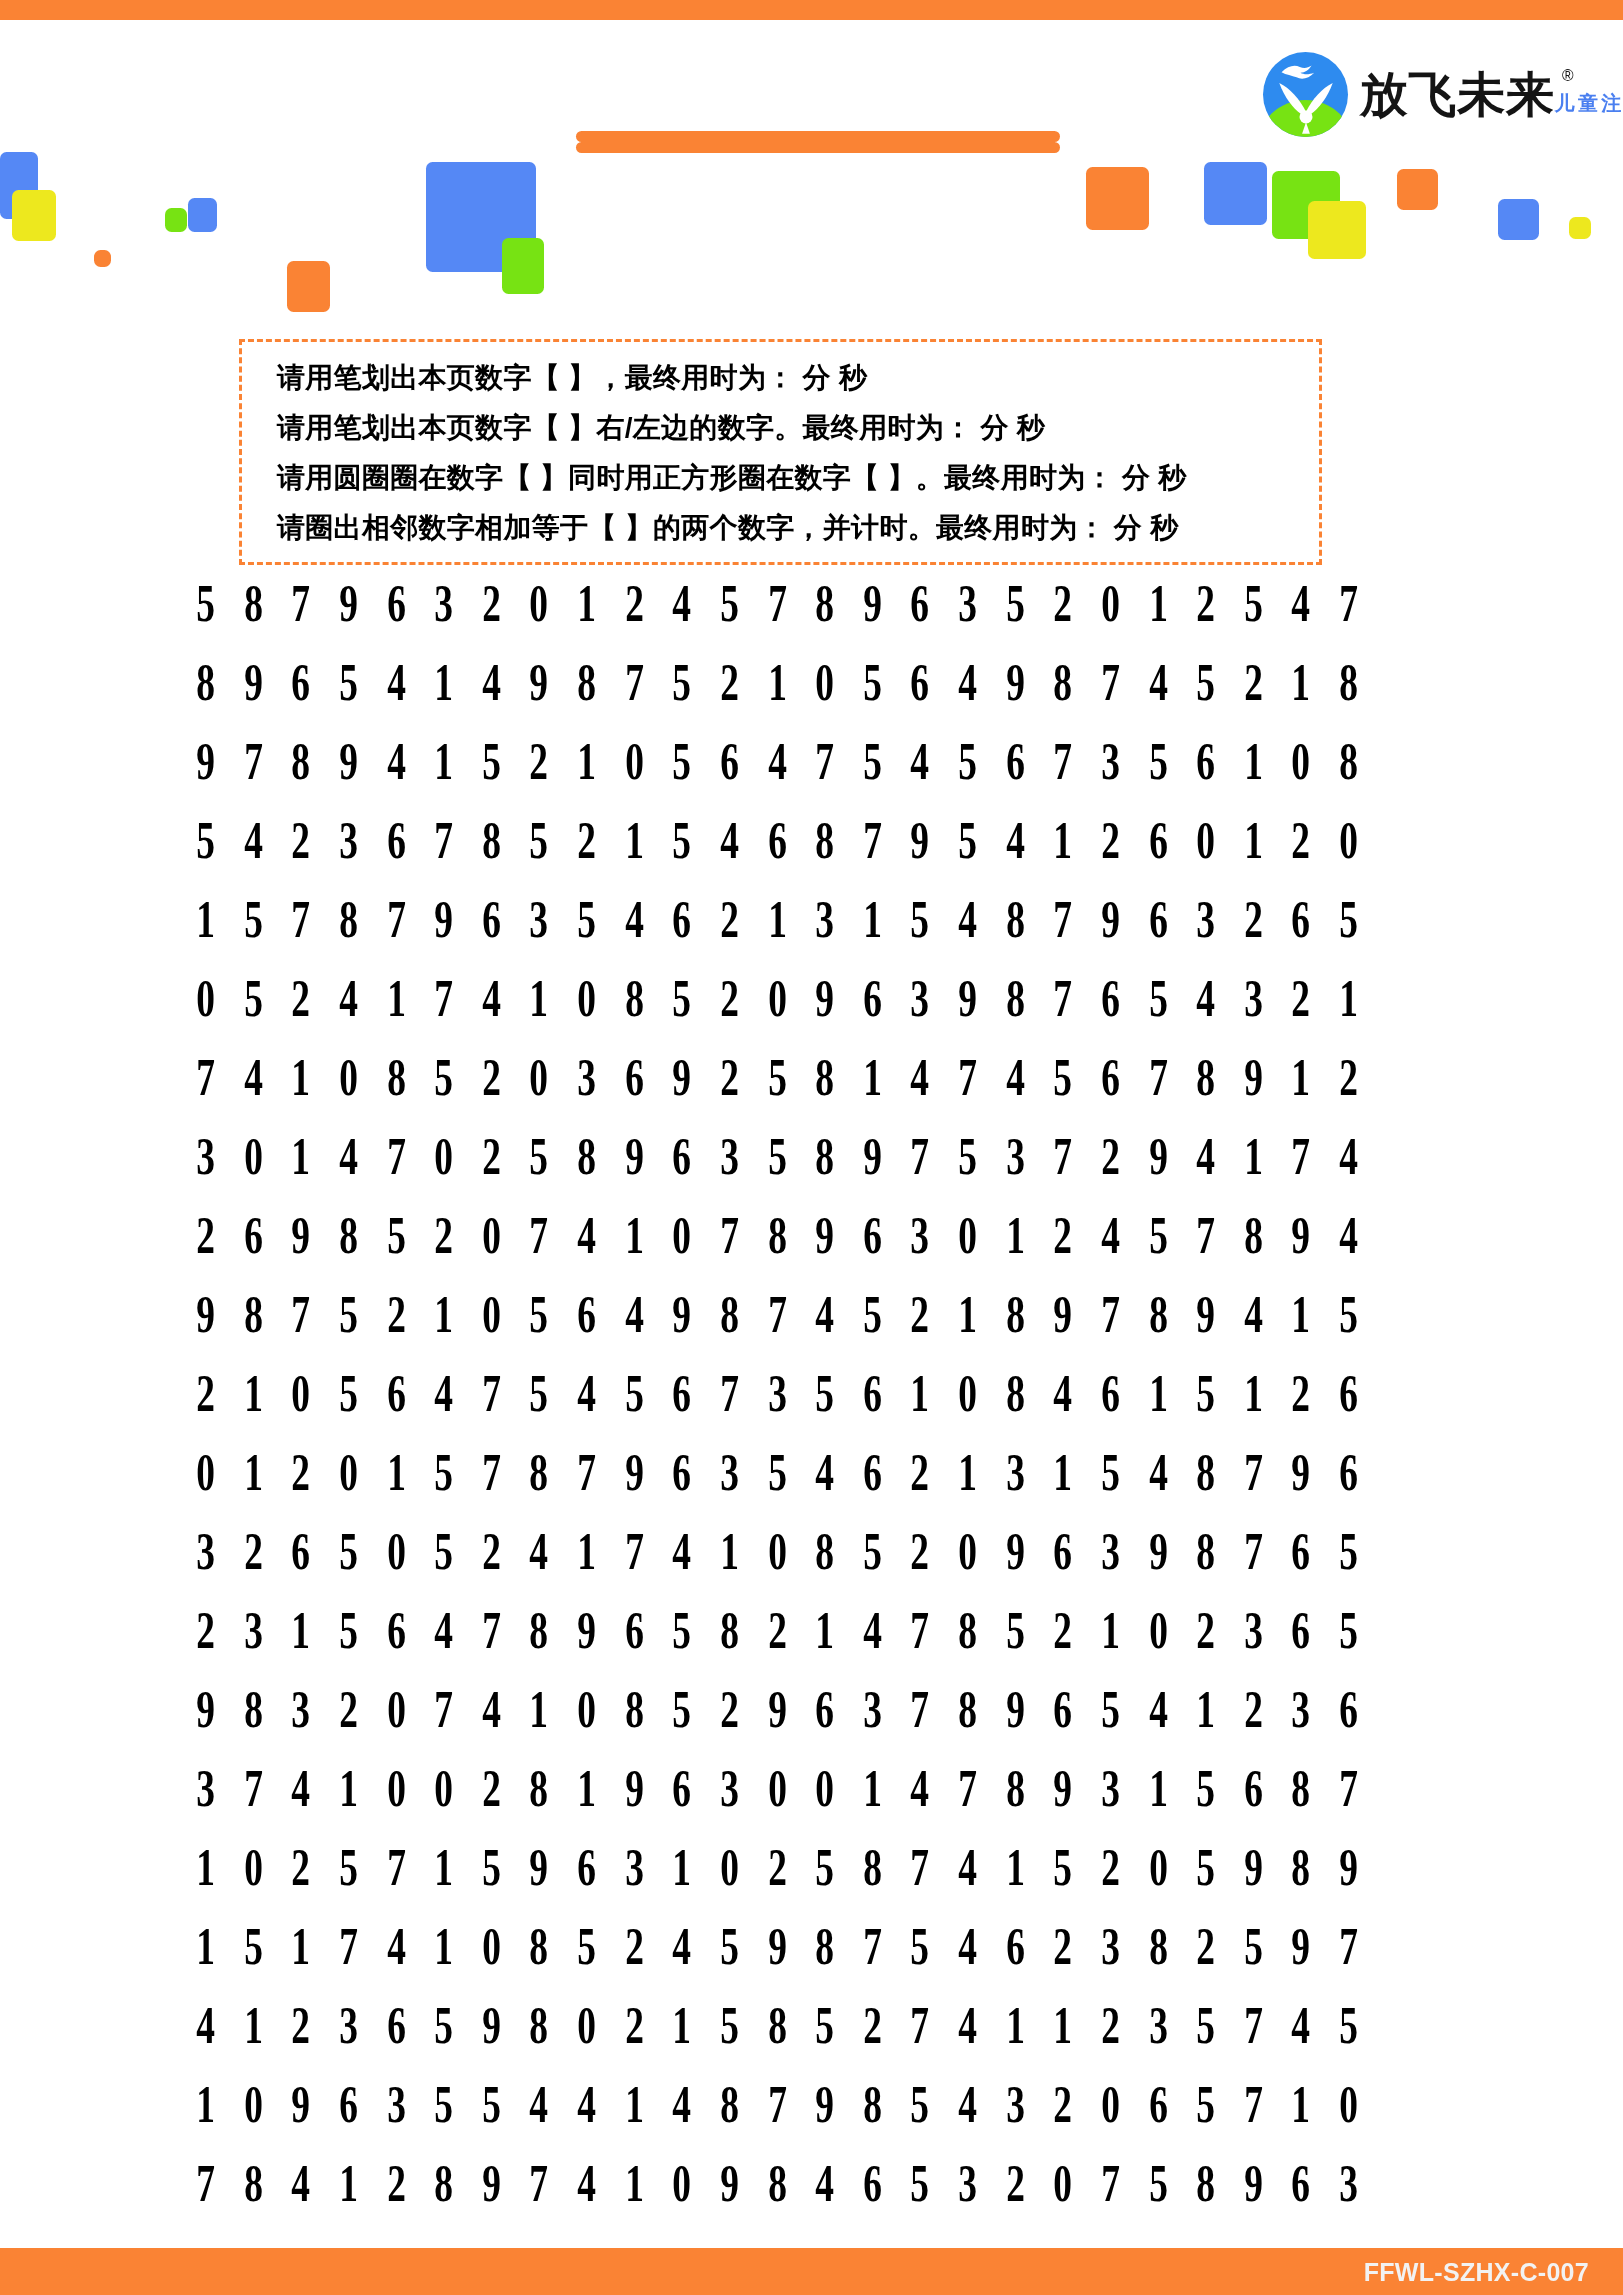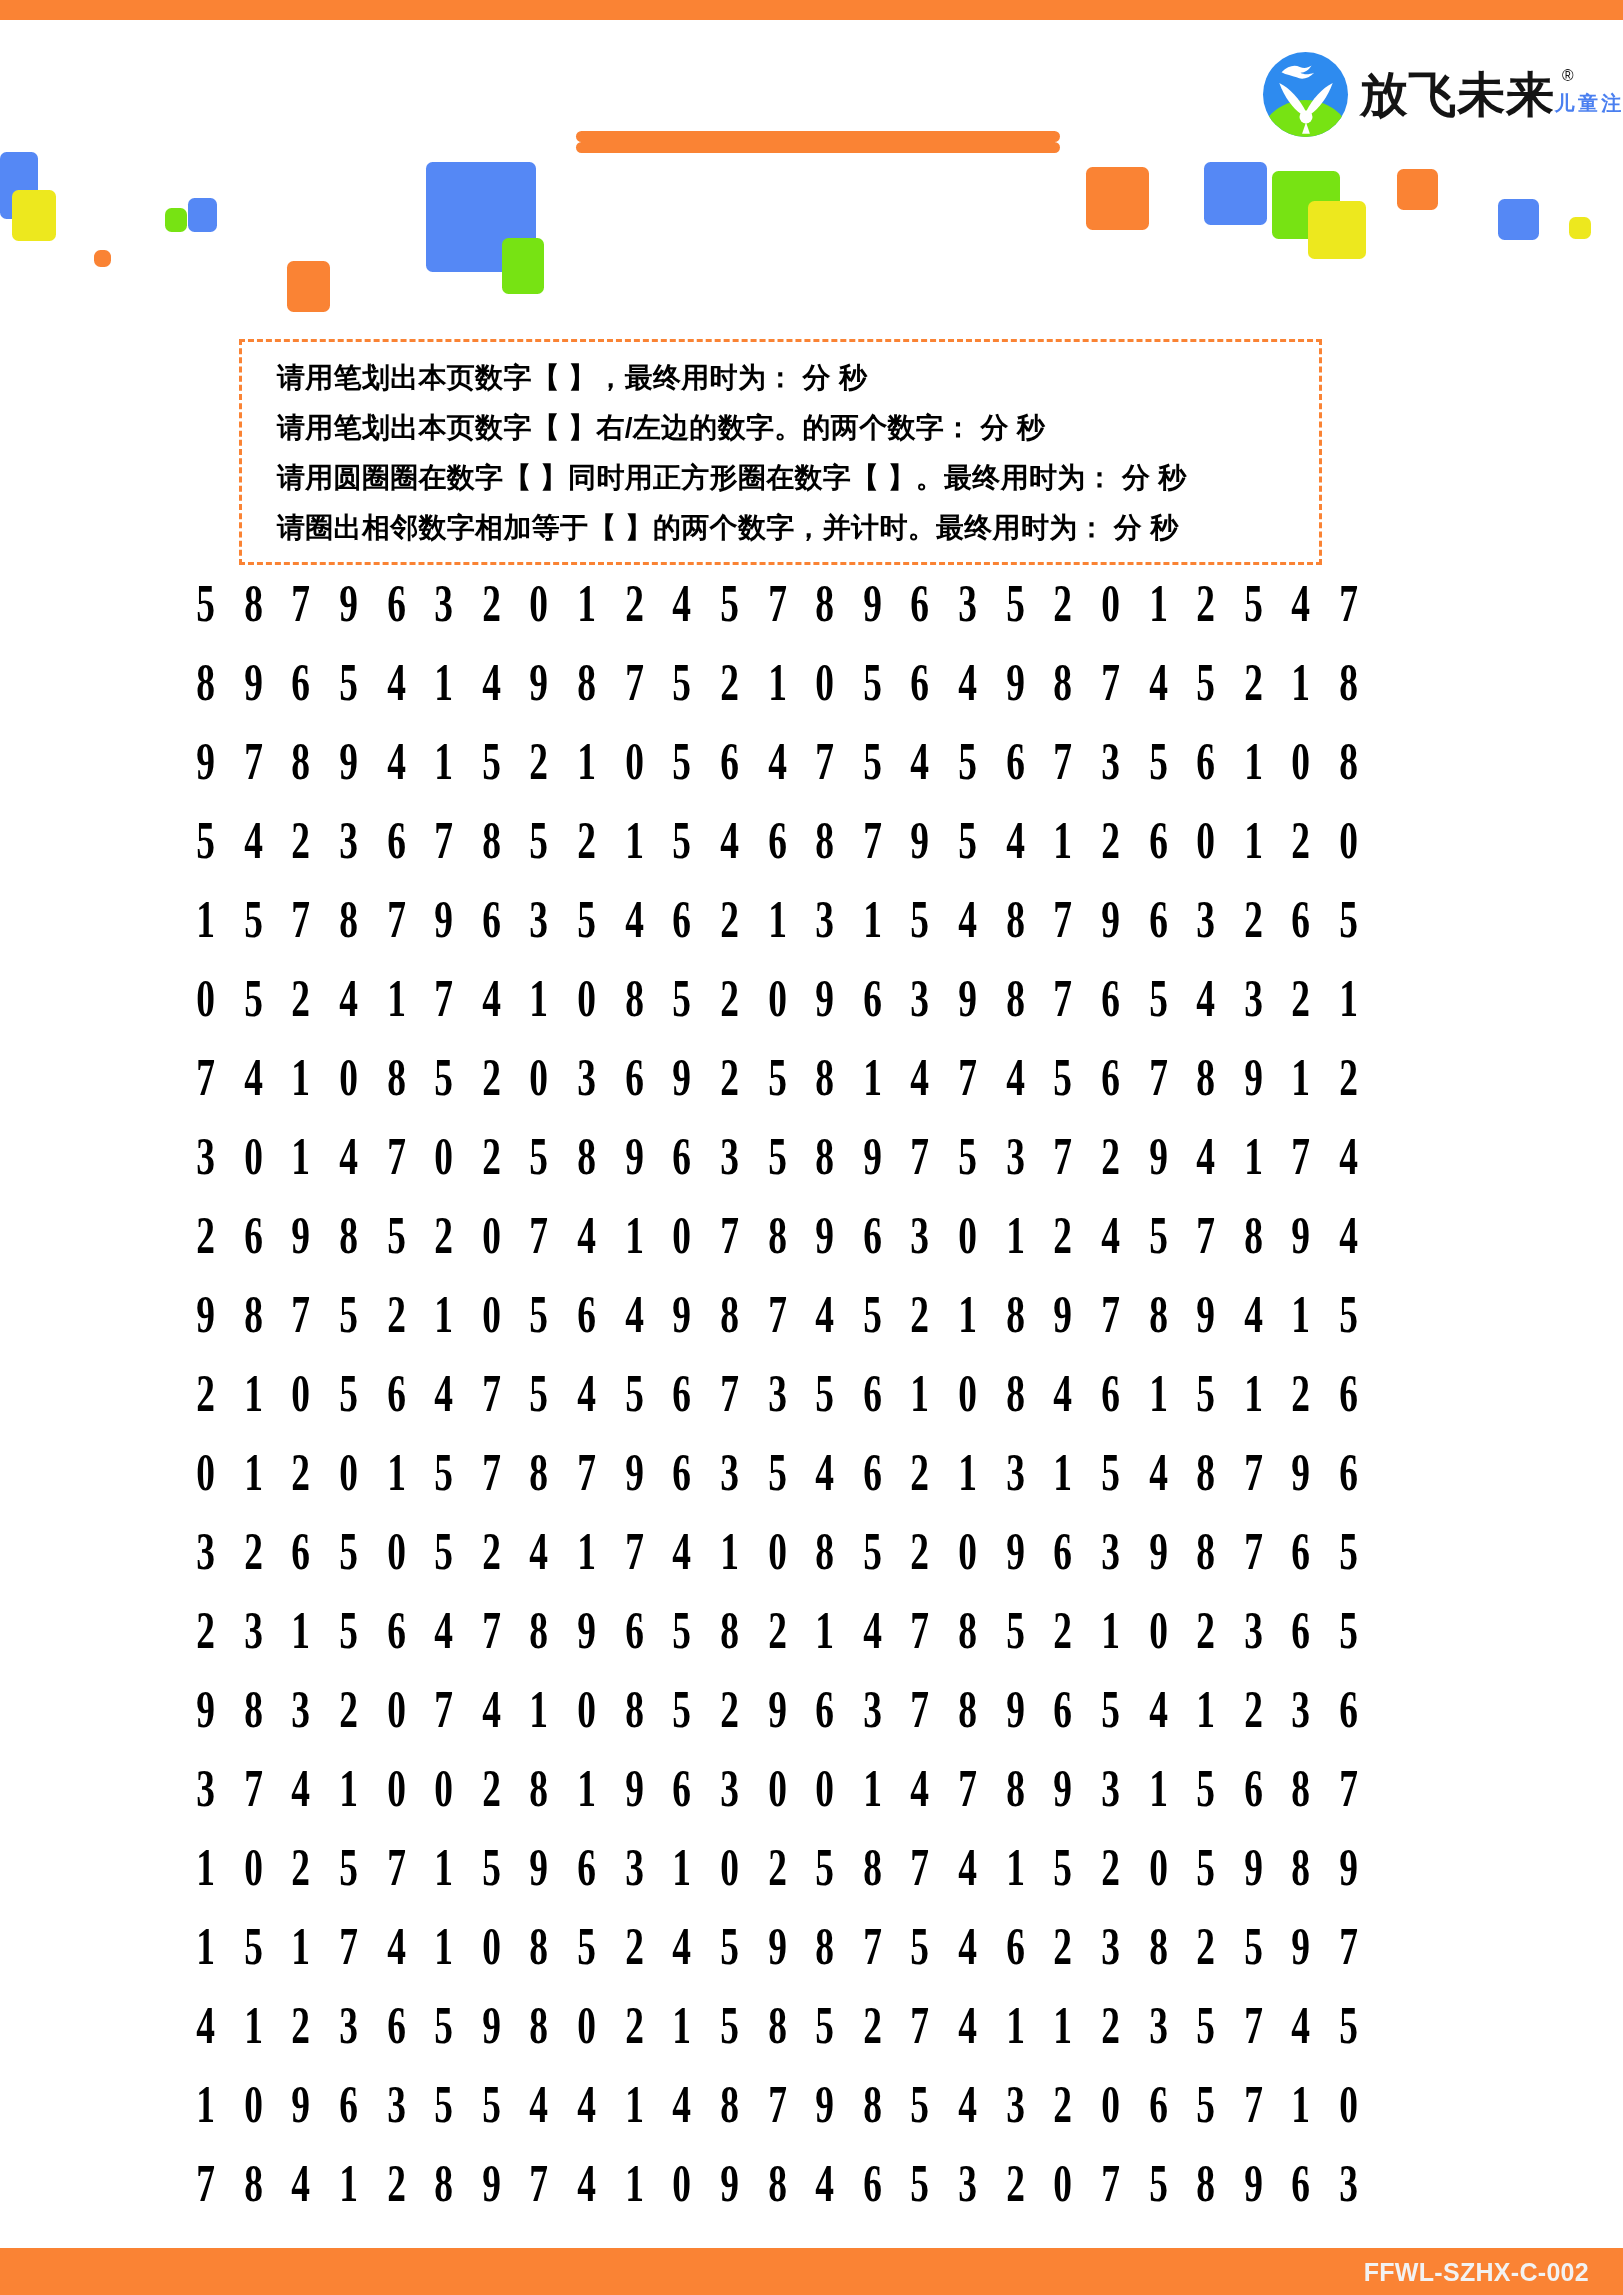--- a/index.html
+++ b/index.html
@@ -223,21 +223,21 @@
   </div>
 </div>
 
 <div class="title-block">
   <div class="title-rule"></div>
   <div class="title-rule"></div>
 </div>
 
 <div class="instr-box" id="instr-box">
     <div class="instr-line">请用笔划出本页数字【   】，最终用时为：    分   秒</div>
-    <div class="instr-line">请用笔划出本页数字【   】右/左边的数字。的两个数字：    分   秒</div>
+    <div class="instr-line">请用笔划出本页数字【   】右/左边的数字。最终用时为：    分   秒</div>
     <div class="instr-line">请用圆圈圈在数字【   】同时用正方形圈在数字【   】。最终用时为：    分   秒</div>
     <div class="instr-line">请圈出相邻数字相加等于【   】的两个数字，并计时。最终用时为：    分   秒</div>
   </div>
 
 <div class="grid" id="number-grid">
     <div class="grid-row">
       <span class="cell">5</span>
       <span class="cell">8</span>
       <span class="cell">7</span>
       <span class="cell">9</span>
@@ -799,15 +799,15 @@
       <span class="cell">7</span>
       <span class="cell">5</span>
       <span class="cell">8</span>
       <span class="cell">9</span>
       <span class="cell">6</span>
       <span class="cell">3</span>
     </div>
   </div>
 
 <div class="bar-bottom">
-  <div class="footer-code">FFWL-SZHX-C-002</div>
+  <div class="footer-code">FFWL-SZHX-C-007</div>
 </div>
 
 
 </body></html>

